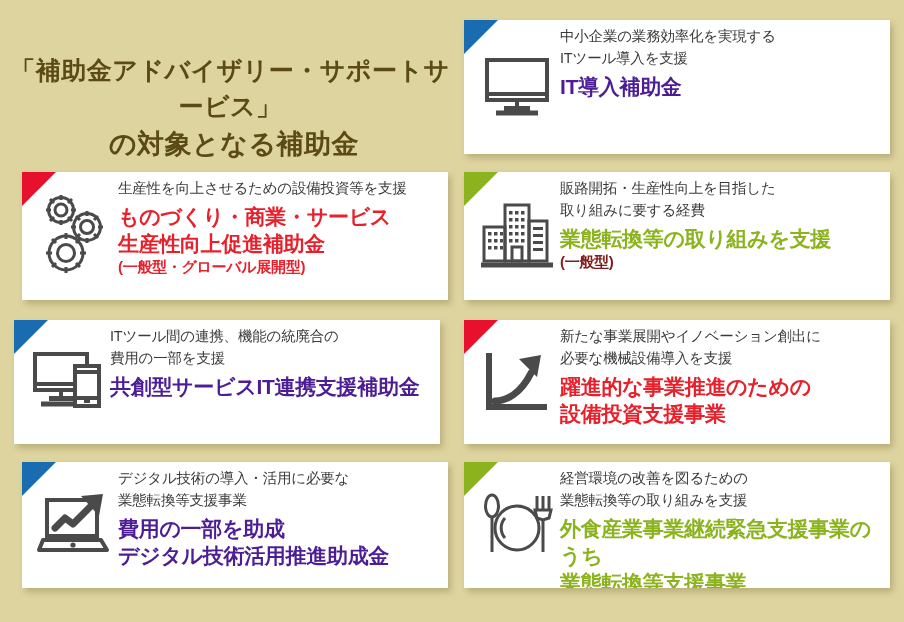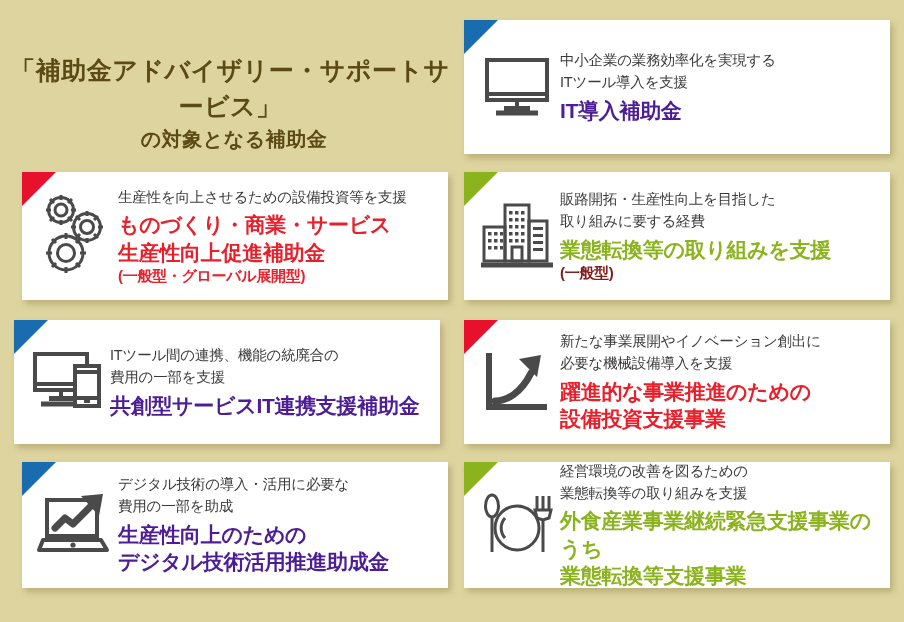--- a/index.html
+++ b/index.html
@@ -14,21 +14,21 @@
   
   .title-block {
     position:absolute; left:0; top:52px; width:460px;
     text-align:center;
     color:#5b4a14;
     font-weight:bold;
     letter-spacing:0.5px;
     line-height:1.45;
   }
   .title-line1 { font-size:25px; display:block; }
-  .title-line2 { font-size:20px; display:block;margin-left:8px; }
+  .title-line2 { font-size:27px; display:block;margin-left:8px; }
 
   
   .card {
     position:absolute;
     background:#ffffff;
     box-shadow:3px 4px 6px rgba(120,105,50,0.35);
     overflow:hidden;
   }
   .corner {
     position:absolute; left:0; top:0;
@@ -36,21 +36,21 @@
     border-style:solid;
     border-width:34px 34px 0 0;
     border-color:transparent transparent transparent transparent;
   }
   .corner.blue  { border-top-color:#1a6cb0; }
   .corner.red   { border-top-color:#e8112d; }
   .corner.green { border-top-color:#8bb31d; }
 
   .card-inner {
     position:absolute; left:0; top:0; right:0; bottom:0;
-    display:flex; align-items:center;
+    display:flex; 
     padding:6px 12px 6px 10px;
   }
   .icon-wrap {
     flex:0 0 auto;
     width:86px;
     display:flex; align-items:center; justify-content:center;
   }
   .icon-wrap svg { display:block; }
   .text-wrap { flex:1 1 auto; min-width:0; }
 
@@ -280,22 +280,22 @@
         <svg width="76" height="66" viewBox="0 0 76 66" fill="none">
           <rect x="10" y="8" width="50" height="36" stroke="#4a4a4a" stroke-width="4" fill="none"></rect>
           <path d="M6 48 L64 48 L70 58 L2 58 Z" stroke="#4a4a4a" stroke-width="4" fill="none" stroke-linejoin="round"></path>
           <circle cx="36" cy="53" r="2.6" fill="#4a4a4a"></circle>
           <path d="M18 36 L28 26 L36 32 L56 12" stroke="#4a4a4a" stroke-width="7" fill="none" stroke-linejoin="round" stroke-linecap="round"></path>
           <path d="M44 4 L66 2 L62 24 Z" fill="#4a4a4a"></path>
         </svg>
       </div>
       <div class="text-wrap">
         <div class="desc">デジタル技術の導入・活用に必要な
-費用の一部を助成</div>
-        <div class="headline blue">生産性向上のための
+業態転換等支援事業</div>
+        <div class="headline blue">費用の一部を助成
 デジタル技術活用推進助成金</div>
       </div>
     </div>
   </div>
 
   <div class="card" id="card-gaishoku">
     <div class="corner green"></div>
     <div class="card-inner">
       <div class="icon-wrap">
         <svg width="76" height="70" viewBox="0 0 76 70" fill="none" stroke="#4a4a4a" stroke-width="3">

